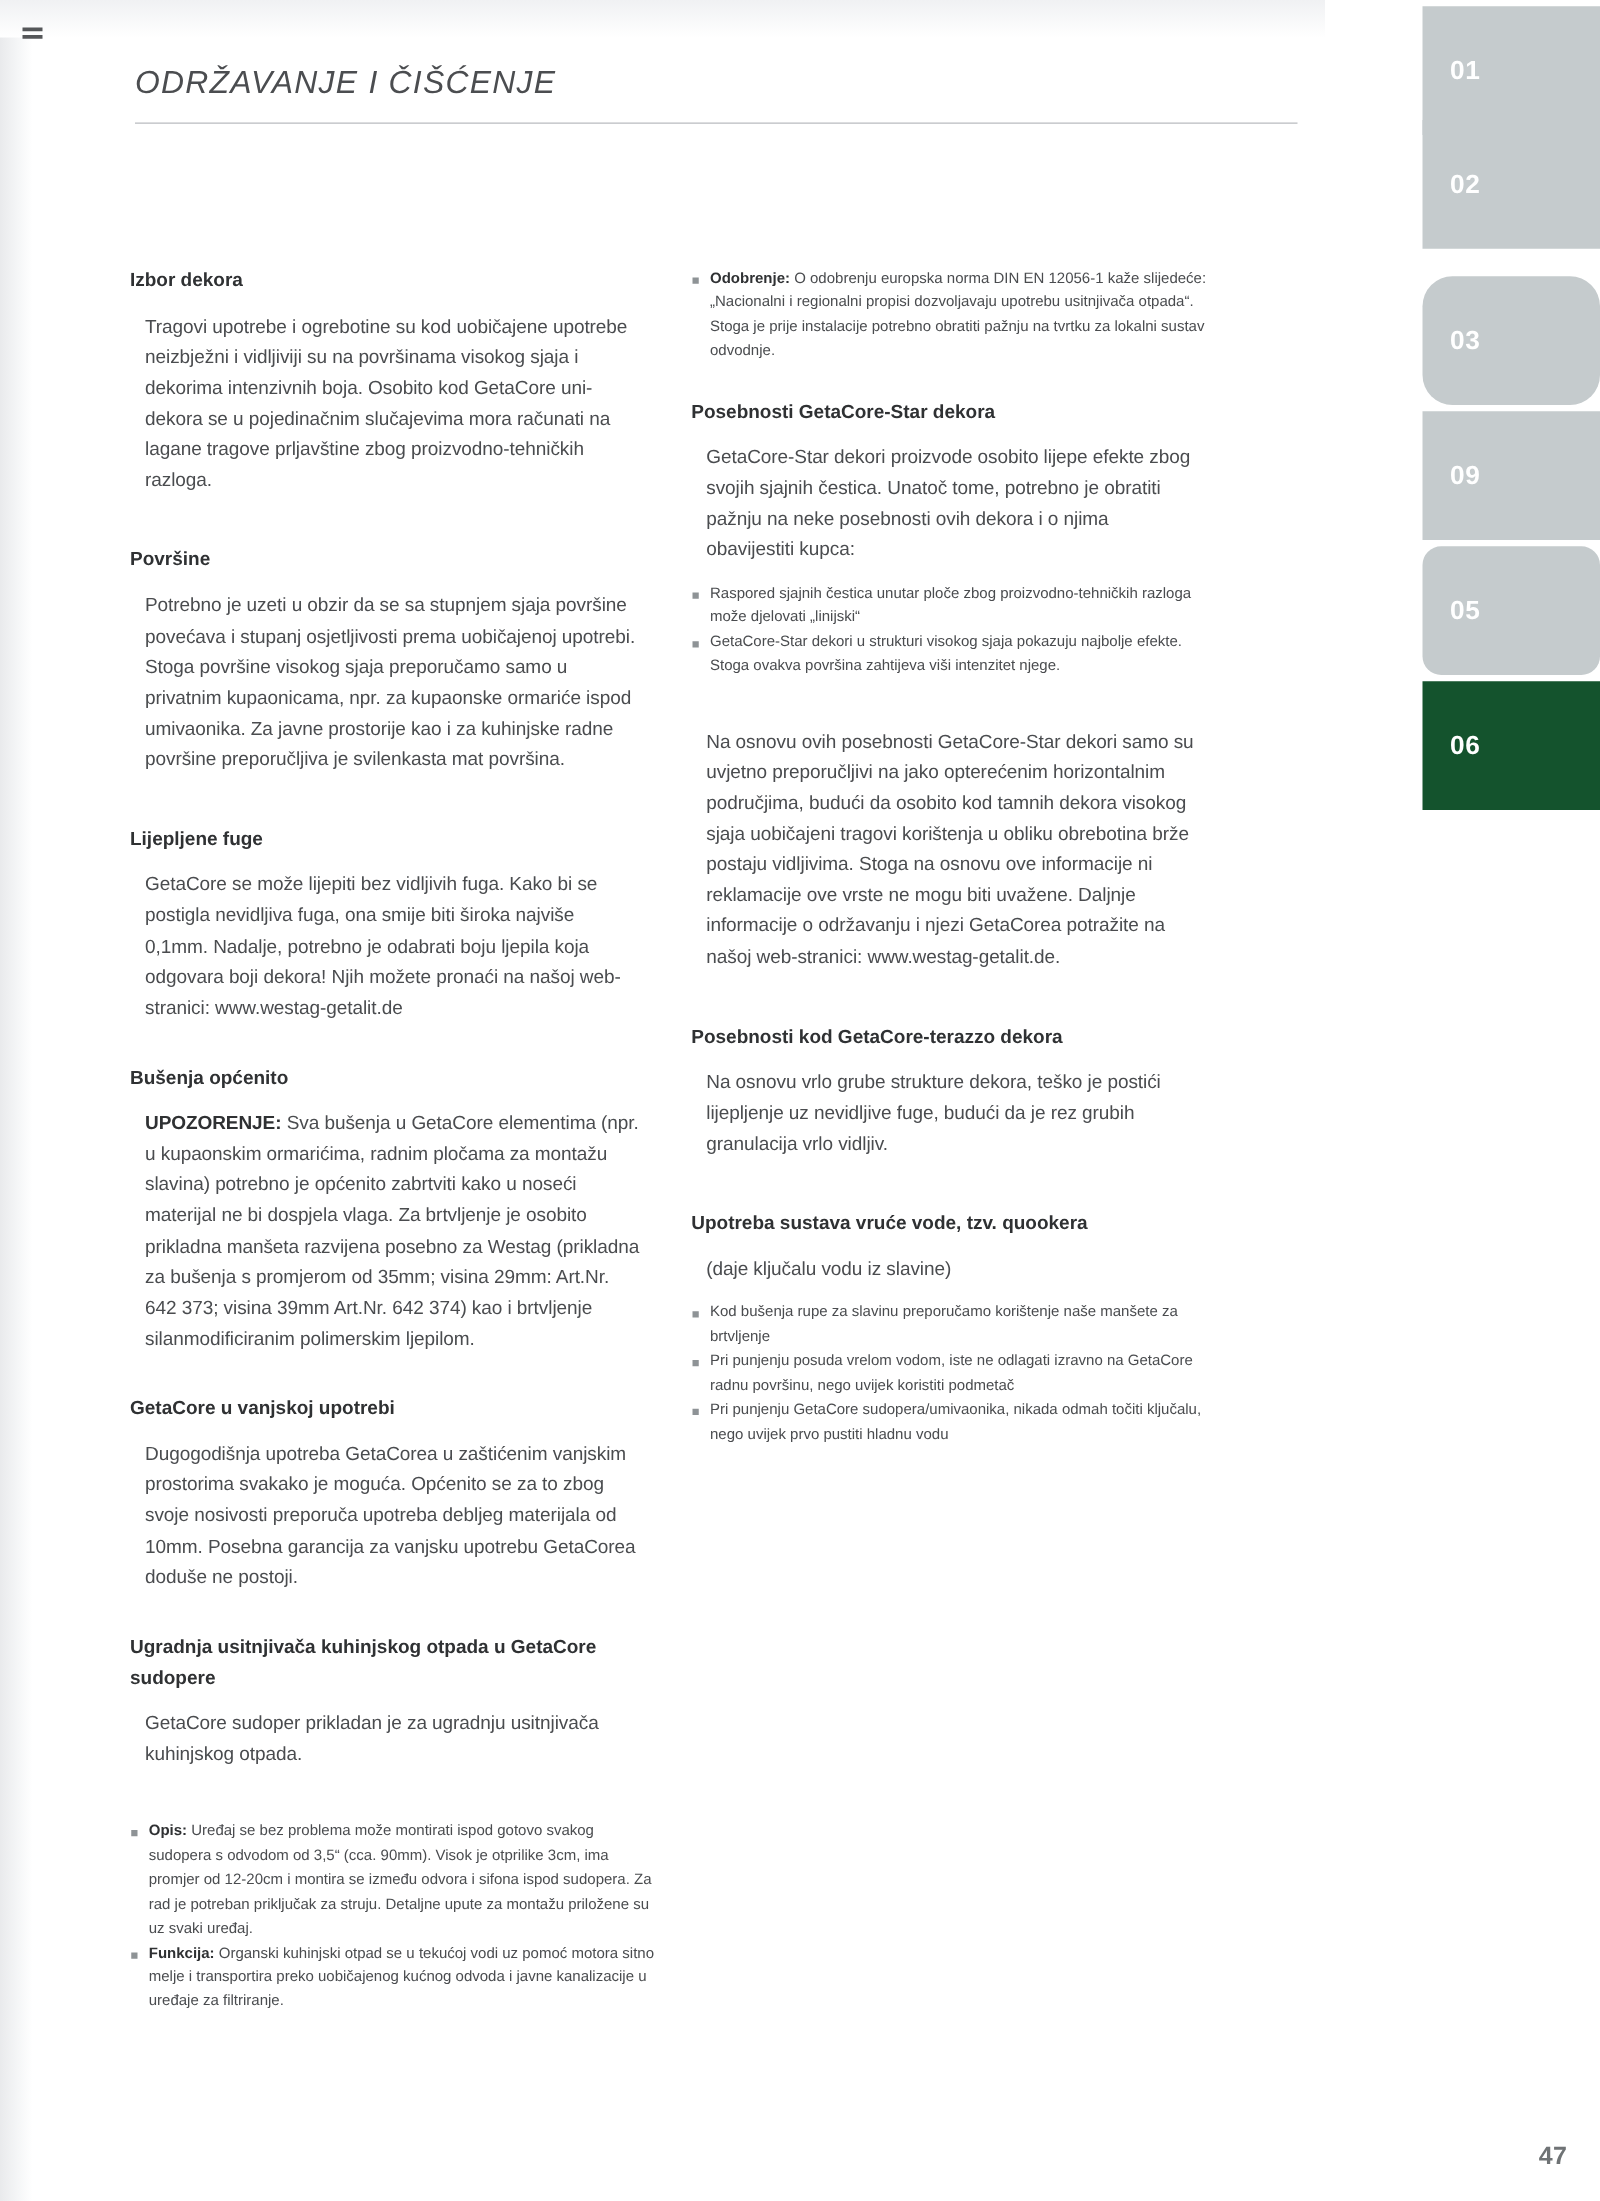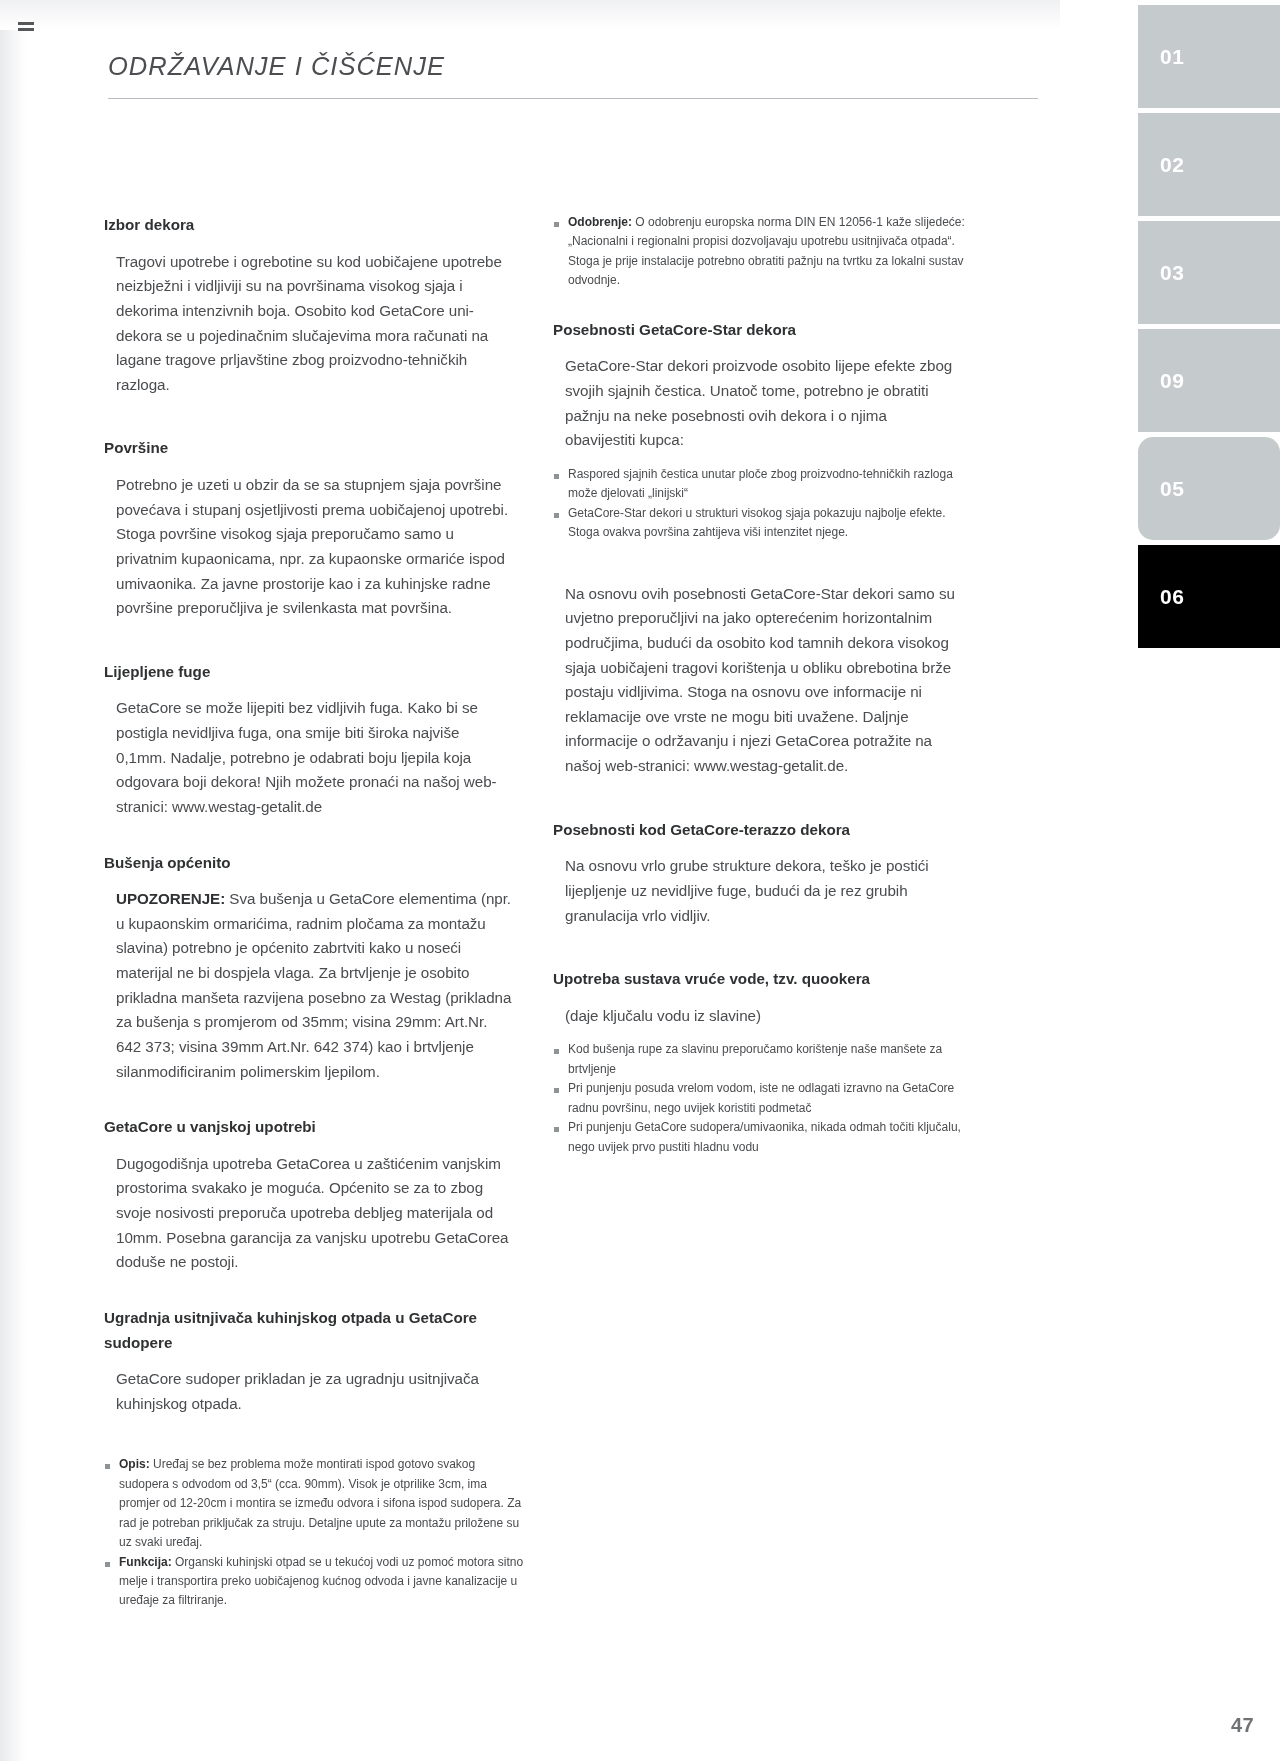--- a/index.html
+++ b/index.html
@@ -88,24 +88,24 @@
     height: 103px;
     background: #c5cbcd;
     color: #ffffff;
     font-size: 21px;
     font-weight: 700;
     letter-spacing: 0.5px;
     display: flex;
     align-items: center;
     padding-left: 22px;
   }
-  .tab.active { background: #000000; margin-left: 40px; }
+  .tab.active { background: #14532d; margin-left: 40px; }
   .tab.t0 { top: 5px; text-align: center; }
-  .tab.t1 { top: 113px; }
-  .tab.t2 { top: 221px; }
+  .tab.t1 { top: 96px; }
+  .tab.t2 { top: 221px; border-radius: 24px; }
   .tab.t3 { top: 329px; }
   .tab.t4 { top: 437px; border-radius: 15px; }
   .tab.t5 { top: 545px; }
 
   
   #columns {
     position: absolute;
     left: 104px;
     top: 213px;
     width: 900px;

